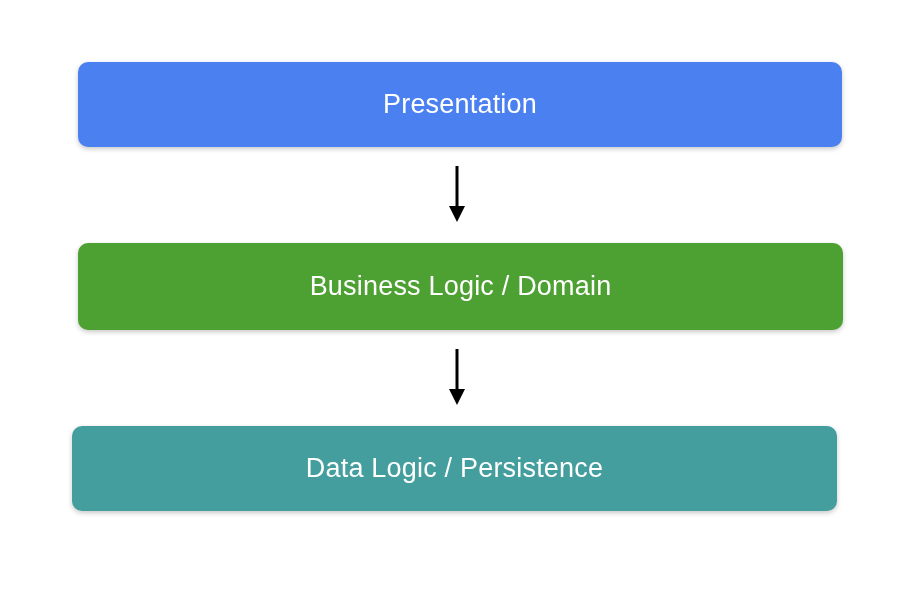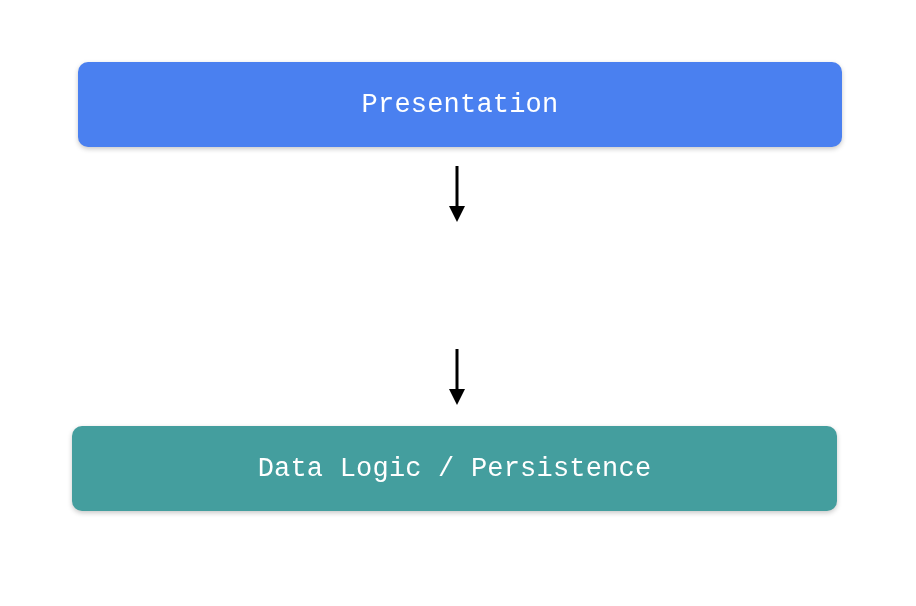--- a/index.html
+++ b/index.html
@@ -6,21 +6,21 @@
     margin: 0;
     padding: 0;
     background: #ffffff;
   }
   .canvas {
     position: relative;
     width: 880px;
     height: 606px;
     background: #ffffff;
     overflow: hidden;
-    font-family: Liberation Mono, monospace;
+    font-family: Liberation Sans, sans-serif;
   }
   .layer-box {
     position: absolute;
     display: flex;
     align-items: center;
     justify-content: center;
     border-radius: 10px;
     box-shadow: 0 2px 5px rgba(0,0,0,0.22);
   }
   .layer-label {
@@ -48,20 +48,23 @@
 
   <div class="layer-box box-presentation" style="background-color: rgb(74, 128, 240);">
     <span class="layer-label">Presentation</span>
   </div>
 
   <svg class="arrow arrow-1" viewBox="0 0 20 58">
     <line x1="10" y1="1" x2="10" y2="42" stroke="#000000" stroke-width="3"></line>
     <polygon points="2,41 18,41 10,57" fill="#000000"></polygon>
   </svg>
 
+  <div class="layer-box box-business" style="background-color: rgb(77, 160, 50);">
+    <span class="layer-label">Business Logic / Domain</span>
+  </div>
 
   <svg class="arrow arrow-2" viewBox="0 0 20 58">
     <line x1="10" y1="1" x2="10" y2="42" stroke="#000000" stroke-width="3"></line>
     <polygon points="2,41 18,41 10,57" fill="#000000"></polygon>
   </svg>
 
   <div class="layer-box box-data" style="background-color: rgb(68, 158, 158);">
     <span class="layer-label">Data Logic / Persistence</span>
   </div>
 

